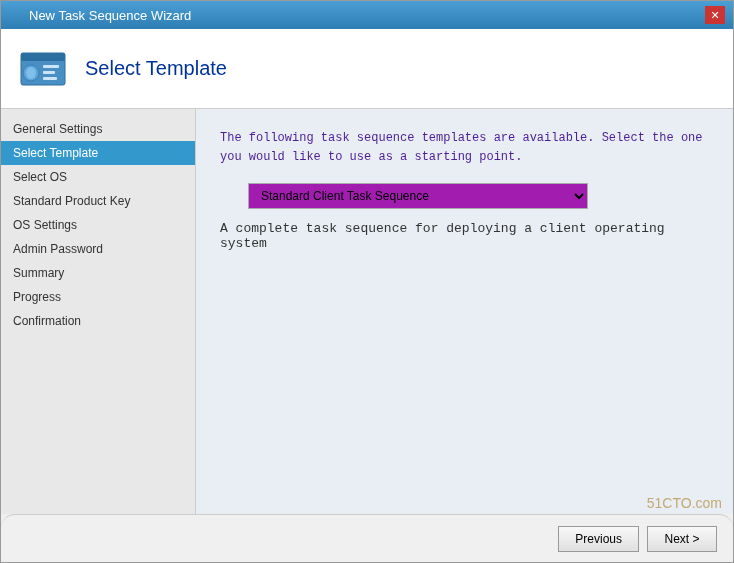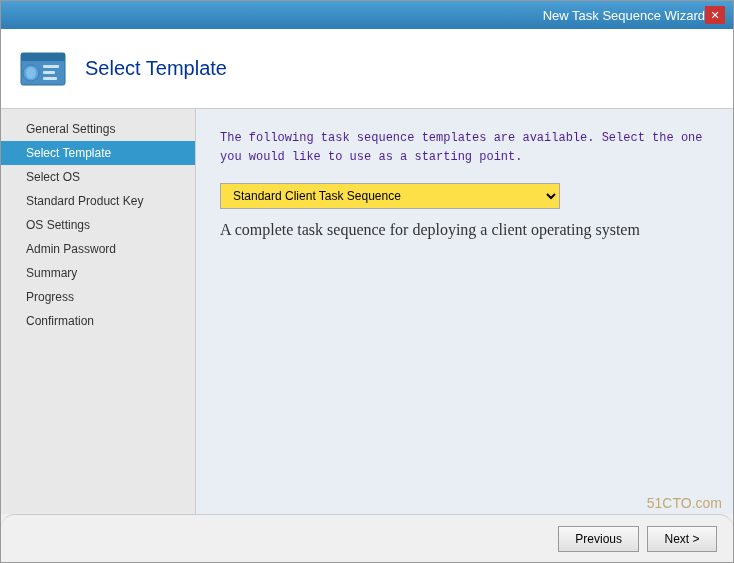--- a/index.html
+++ b/index.html
@@ -29,21 +29,21 @@
       justify-content: space-between;
       padding: 0 8px;
       flex-shrink: 0;
     }
 
     .title-bar-text {
       color: white;
       font-size: 13px;
       font-weight: normal;
       flex: 1;
-      text-align: right;
+      text-align: left;
     }
 
     .title-bar-controls {
       display: flex;
       gap: 2px;
     }
 
     .title-bar-btn {
       width: 20px;
       height: 18px;
@@ -88,21 +88,21 @@
 
     .sidebar {
       width: 195px;
       background: #e8e8e8;
       border-right: 1px solid #ccc;
       padding: 8px 0;
       flex-shrink: 0;
     }
 
     .sidebar-item {
-      padding: 5px 25px;
+      padding: 5px 12px;
       cursor: pointer;
       font-size: 12px;
       color: #333;
       white-space: nowrap;
     }
 
     .sidebar-item.active {
       background: #3399cc;
       color: white;
     }
@@ -124,29 +124,30 @@
 
     .dropdown-container {
       margin-bottom: 12px;
     }
 
     .template-select {
       width: 340px;
       padding: 4px 8px;
       font-size: 12px;
       border: 1px solid #aaa;
-      background: #fde047;
+      background: #a21caf;
       appearance: auto;
       height: 26px;
+      margin-left: 28px;
     }
 
     .template-description {
-      font-size: 16px;
+      font-size: 13px;
       color: #333;
-      font-family: Liberation Serif, serif;
+      font-family: Liberation Mono, monospace;
       margin-top: 8px;
     }
 
     .footer-area {
       background: #f0f0f0;
       border-top: 1px solid #ccc;
       padding: 10px 16px;
       display: flex;
       justify-content: flex-end;
       gap: 8px;

